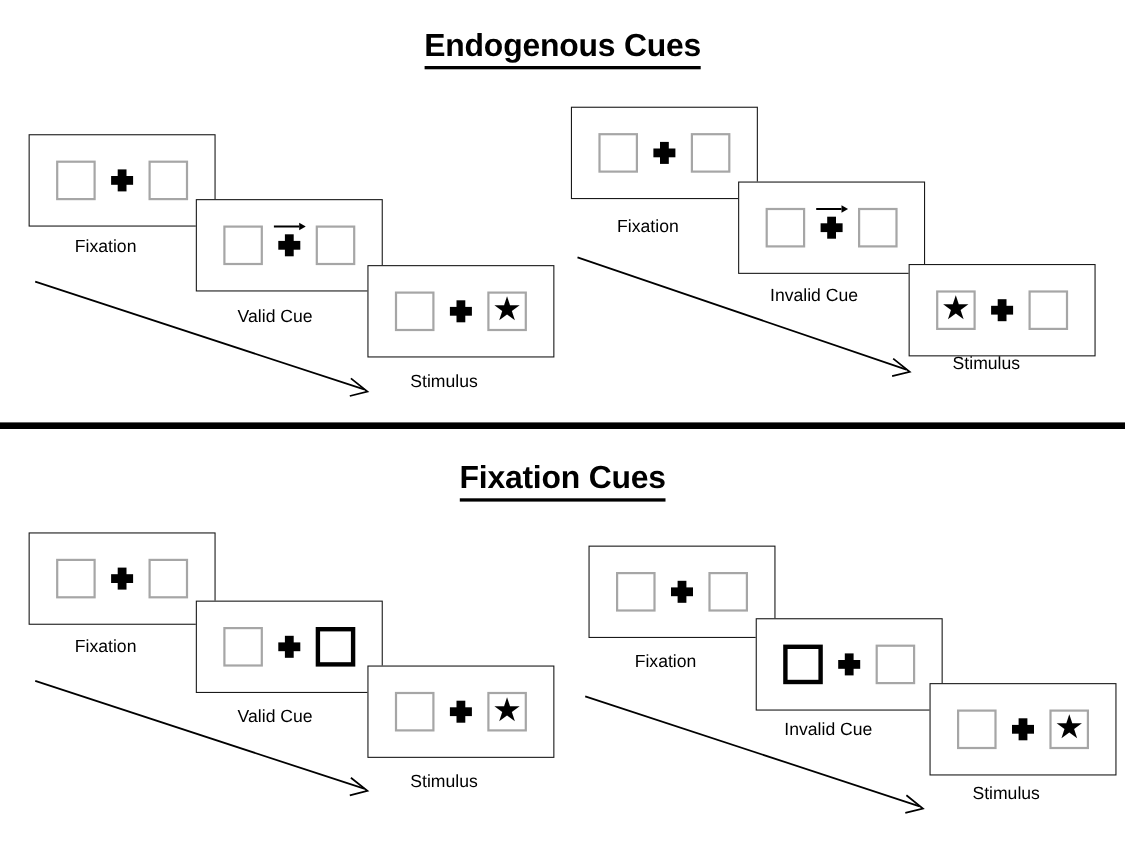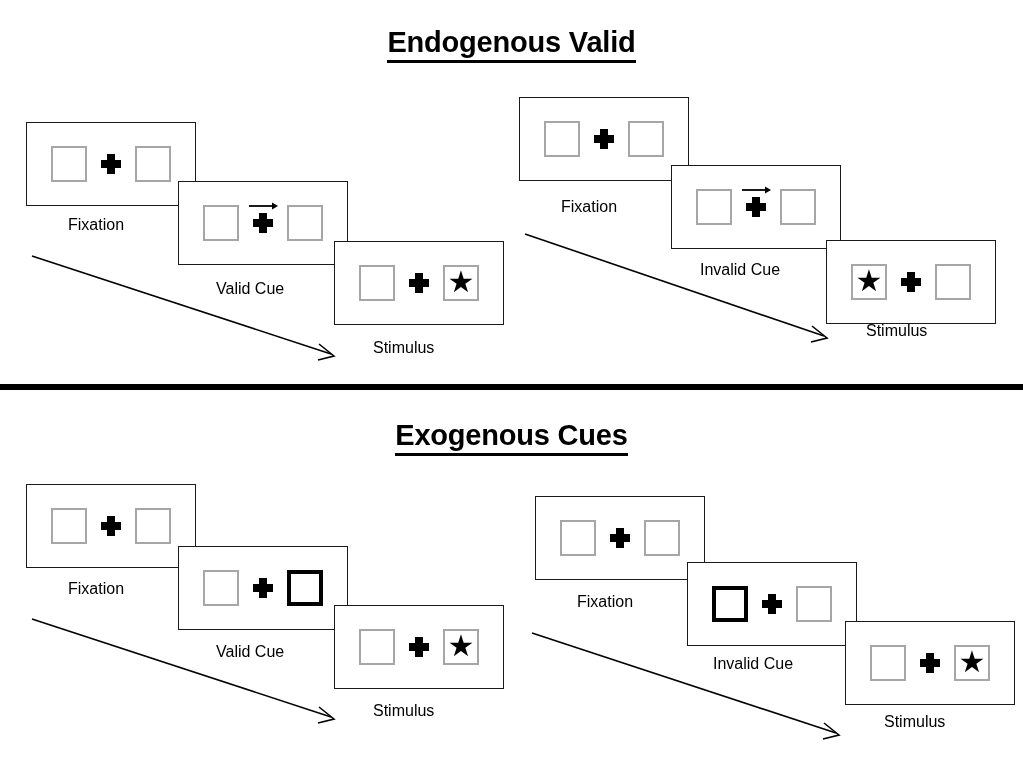--- a/index.html
+++ b/index.html
@@ -132,21 +132,21 @@
   
   .time-arrow {
     position: absolute;
     pointer-events: none;
   }
 </style>
 </head>
 <body>
 
 <div class="section-title" style="top:26px;">
-  <span>Endogenous Valid</span>
+  <span>Endogenous Cues</span>
 </div>
 
 <div class="frame" style="left:26px; top:122px; width:170px; height:84px;">
   <div class="frame-inner">
     <div class="box"></div>
     <div class="plus"></div>
     <div class="box"></div>
   </div>
 </div>
 <div class="stage-label" style="left:68px; top:216px;">Fixation</div>
@@ -216,21 +216,21 @@
 <div class="stage-label" style="left:866px; top:322px;">Stimulus</div>
 
 <svg class="time-arrow" style="left:521px; top:228px; width:320px; height:125px;" viewBox="0 0 320 125">
   <line x1="4" y1="6" x2="303" y2="108" stroke="#000" stroke-width="1.6"></line>
   <polyline points="291,98 306,110 290,114" fill="none" stroke="#000" stroke-width="1.6"></polyline>
 </svg>
 
 <div class="divider" style="top:384px;"></div>
 
 <div class="section-title" style="top:419px;">
-  <span>Exogenous Cues</span>
+  <span>Fixation Cues</span>
 </div>
 
 <div class="frame" style="left:26px; top:484px; width:170px; height:84px;">
   <div class="frame-inner">
     <div class="box"></div>
     <div class="plus"></div>
     <div class="box"></div>
   </div>
 </div>
 <div class="stage-label" style="left:68px; top:580px;">Fixation</div>

